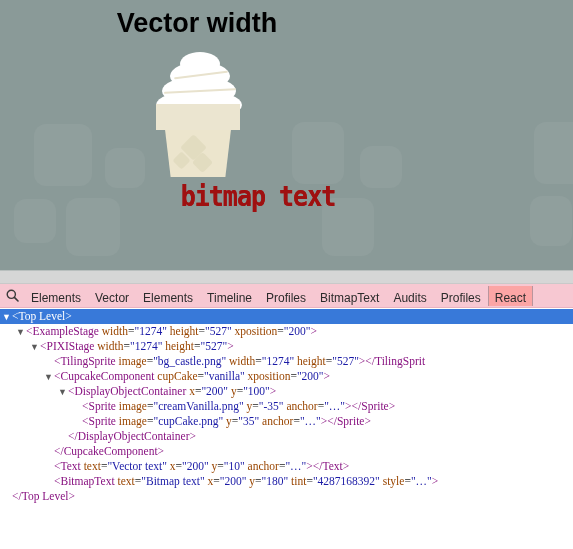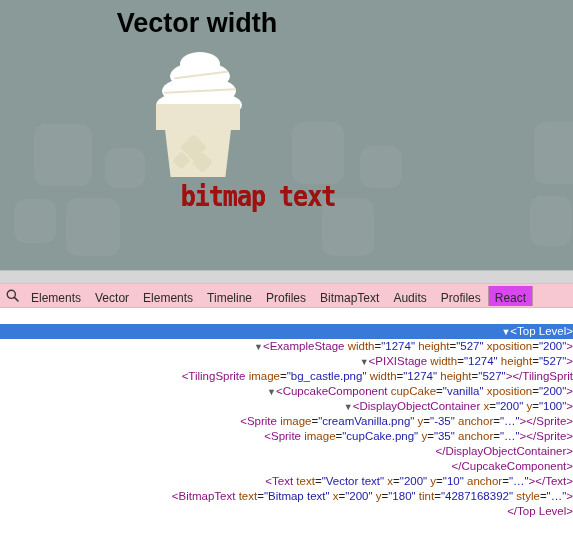--- a/index.html
+++ b/index.html
@@ -124,36 +124,35 @@
   }
   .tab {
     padding: 0 7px;
     height: 20px;
     line-height: 24px;
     white-space: nowrap;
     flex: 0 0 auto;
     color: #2b2b2b;
   }
   .tab.selected {
-    background: #d946ef;
+    background: #fca5a5;
     box-shadow: -1px 0 0 #b9959d inset, 1px 0 0 #b9959d inset;
   }
 
   
   #dom-tree {
     width: 573px;
     height: 239px;
     background: #ffffff;
-    font-family: Liberation Sans, sans-serif;
+    font-family: Liberation Serif, serif;
     font-size: 11.5px;
     line-height: 15px;
     overflow: hidden;
-    padding-top: 16px;
+    padding-top: 1px;
     box-sizing: border-box;
-    text-align: right;
   }
   .row {
     white-space: nowrap;
     height: 15px;
     line-height: 15px;
     position: relative;
     color: #222222;
     overflow: hidden;
   }
   .row.selected {

